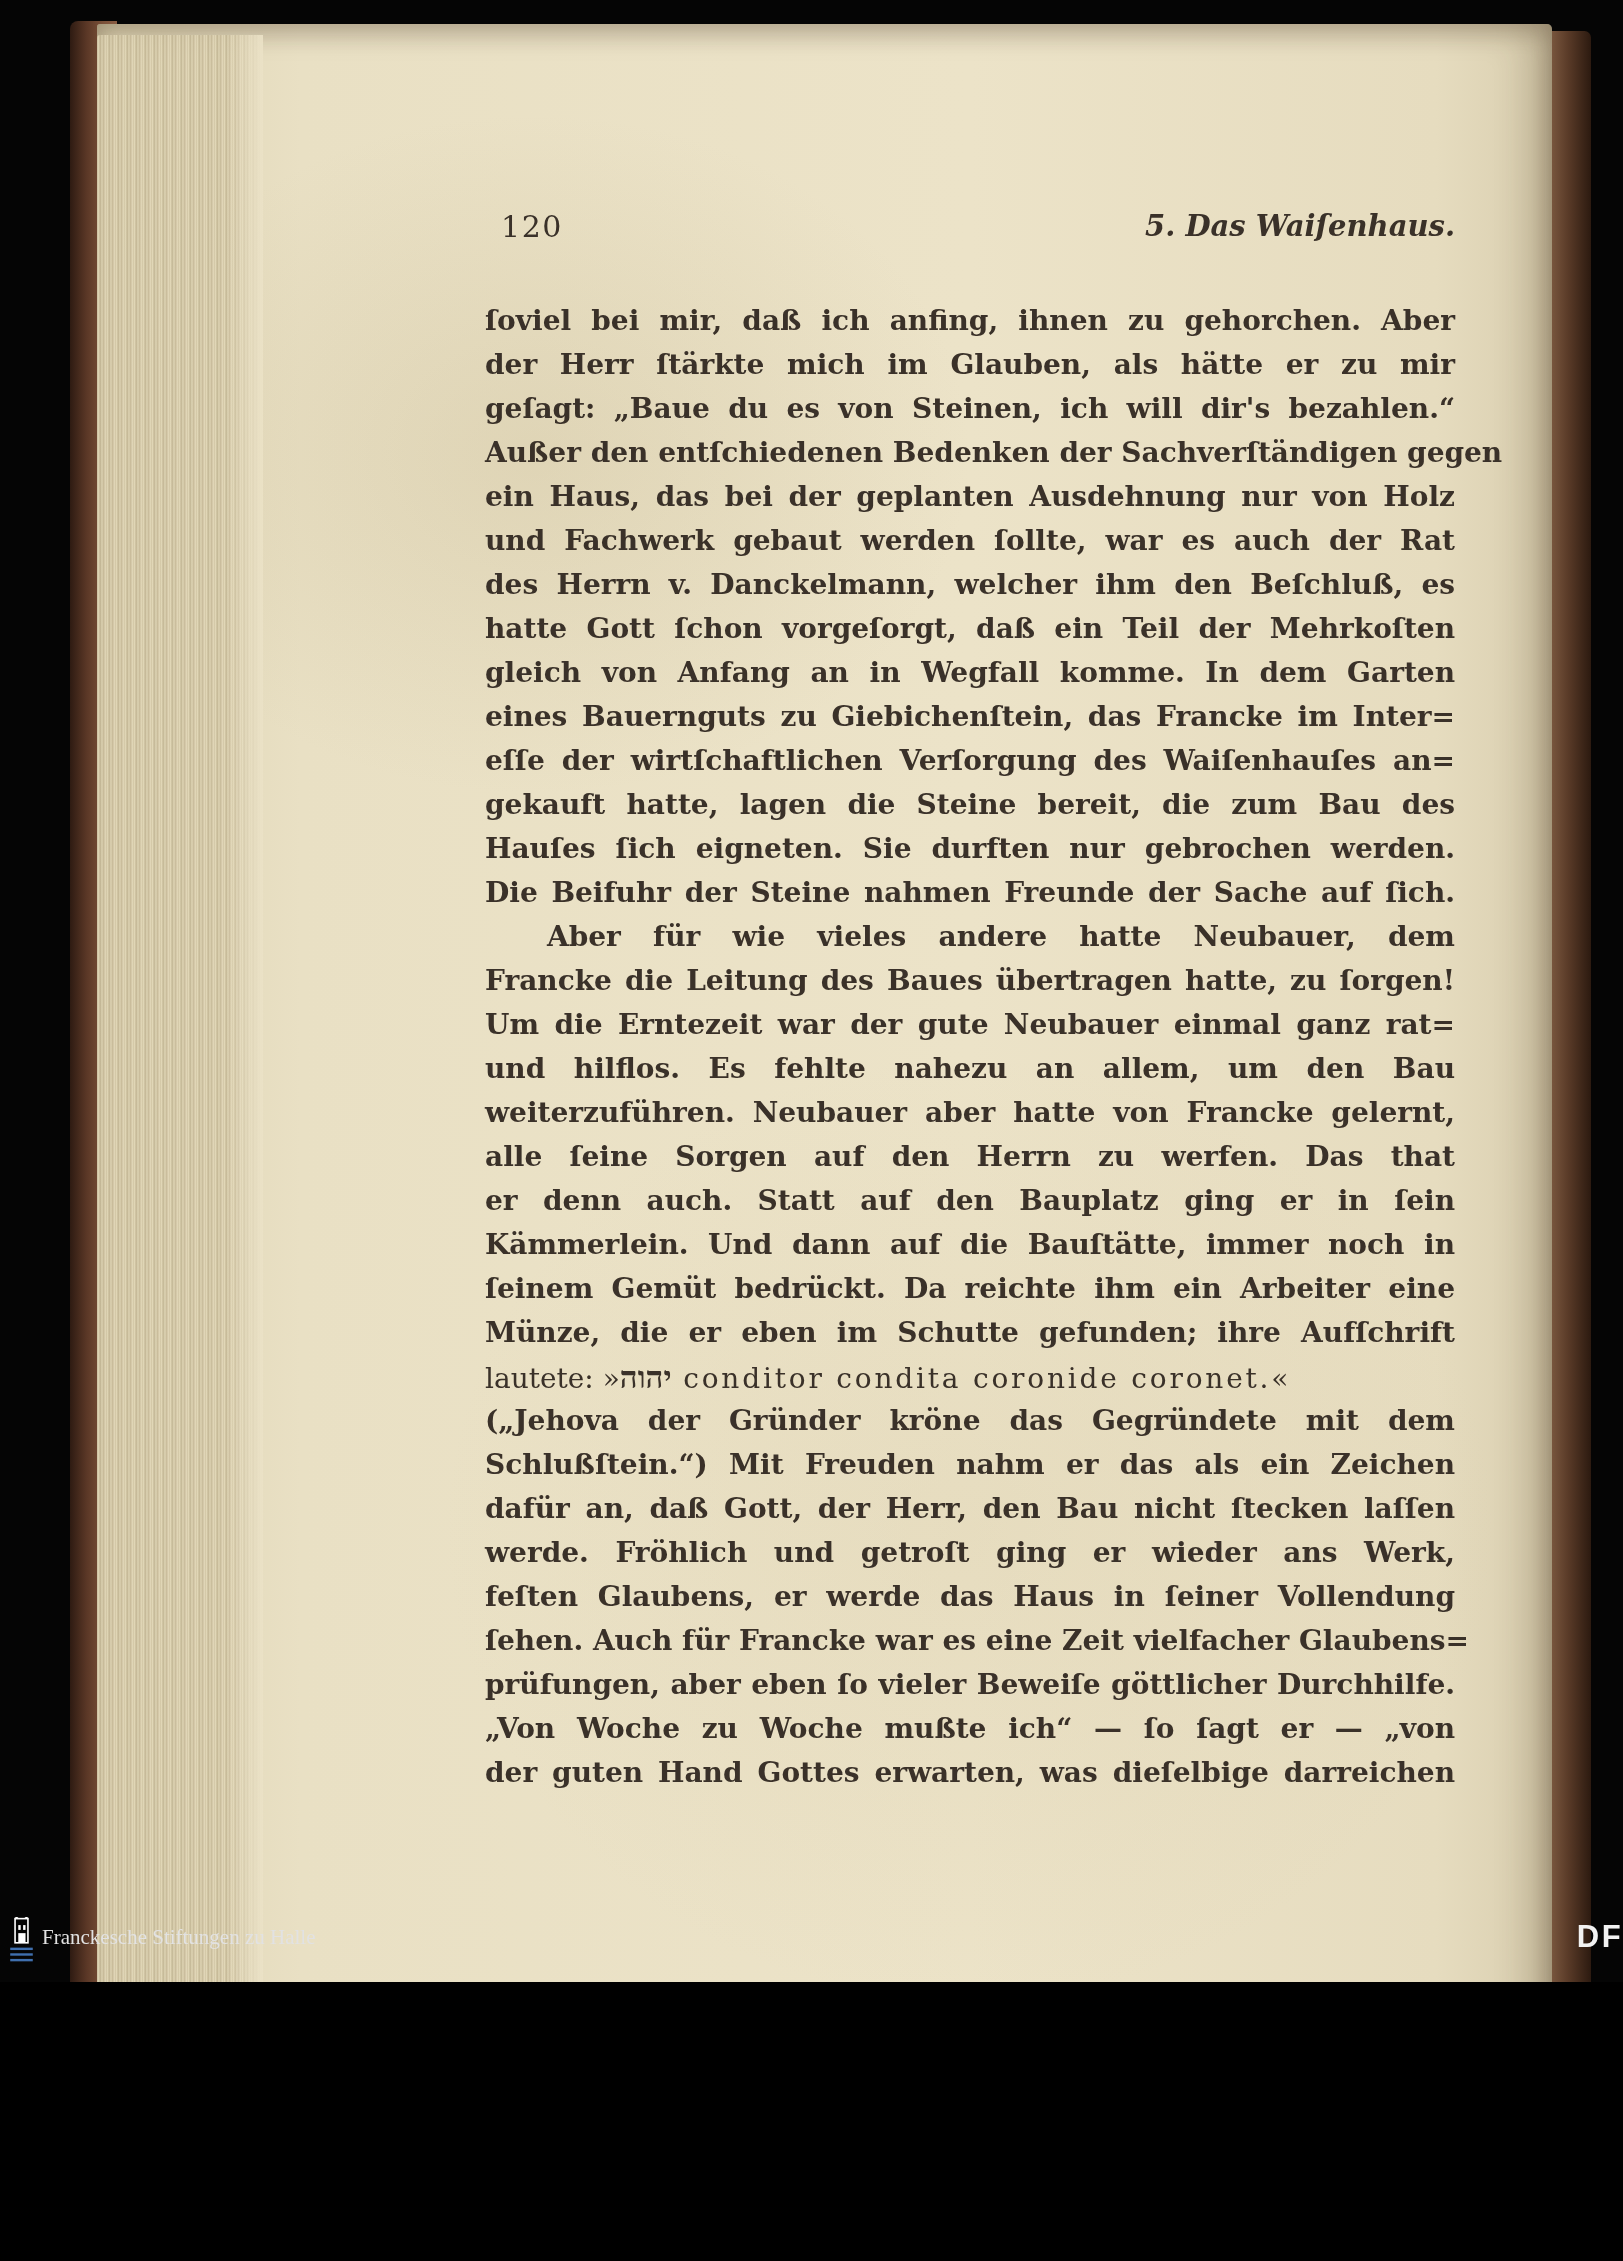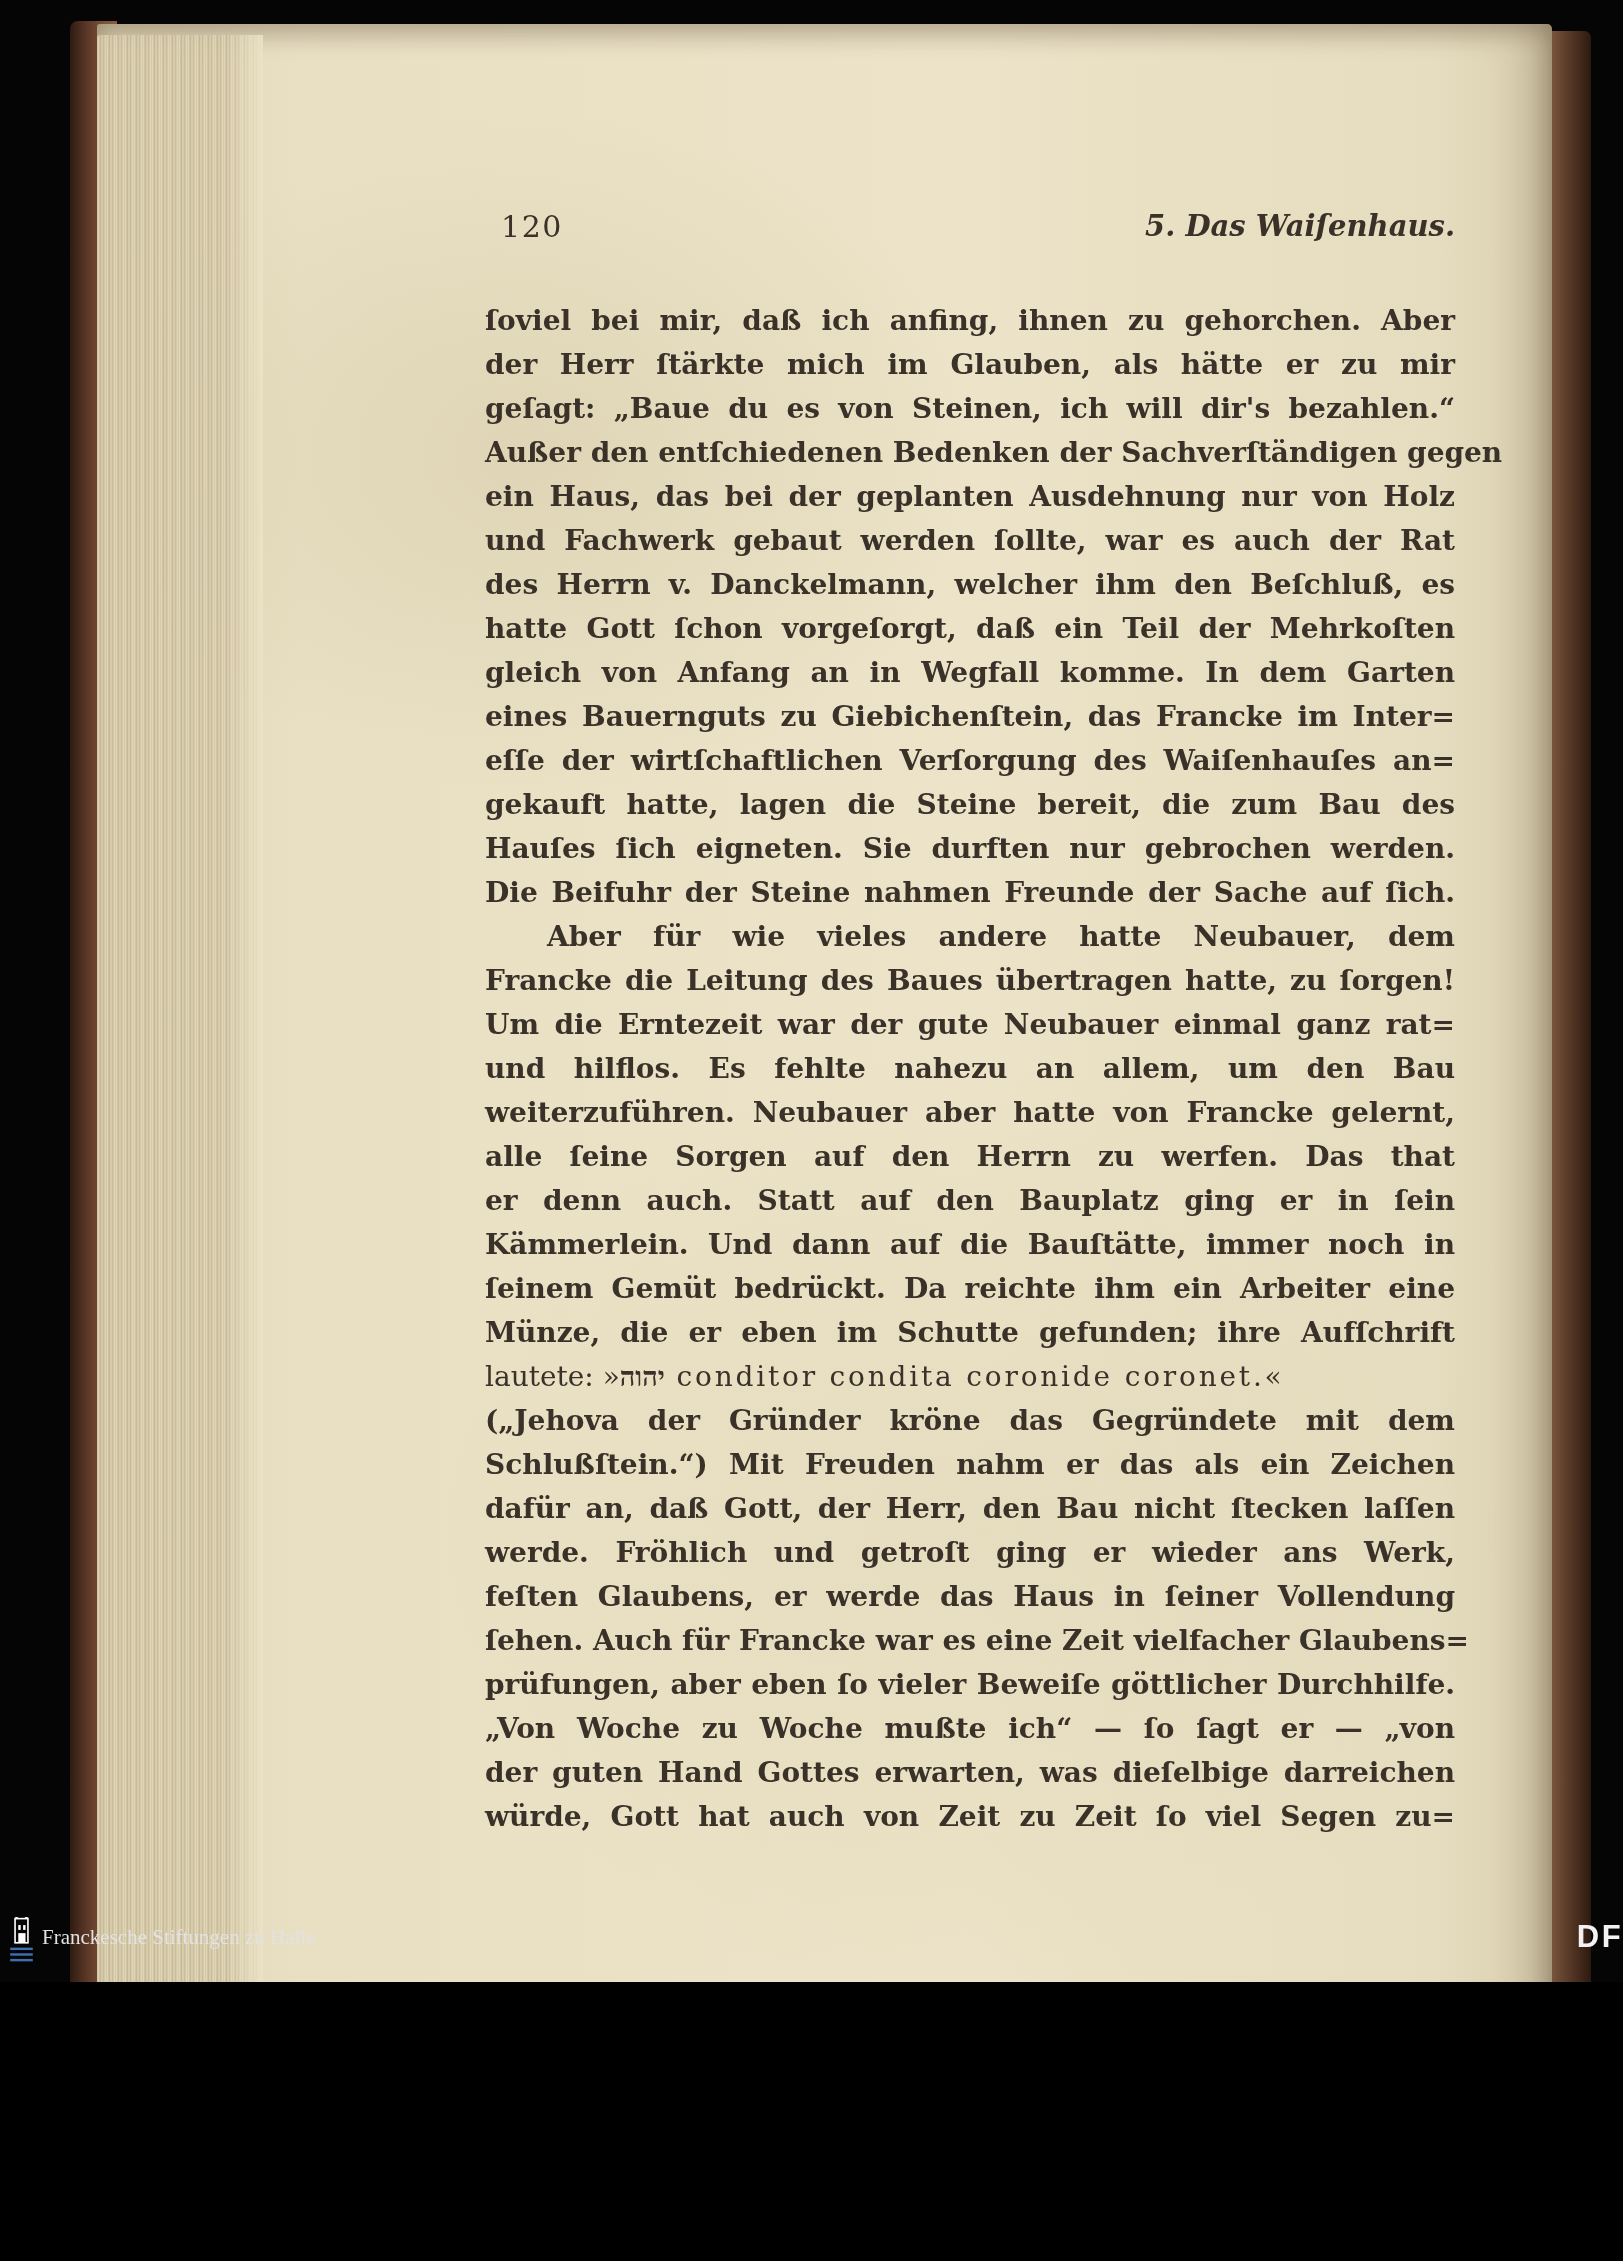--- a/index.html
+++ b/index.html
@@ -34,21 +34,21 @@
   .header-row{position:absolute;left:485px;top:209px;width:970px;height:42px;color:#3a3129;}
   .page-number{position:absolute;left:16px;top:0;font-size:30px;font-weight:400;letter-spacing:1.6px;}
   .page-header{position:absolute;left:0;top:0;width:100%;text-align:right;font-size:29px;font-weight:700;font-style:italic;}
 
   .body-text{position:absolute;left:485px;top:299px;width:970px;color:#3a3129;}
   .line{height:44px;line-height:44px;font-size:28px;font-weight:700;
     text-align:justify;text-align-last:justify;white-space:nowrap;}
   .line.indent{padding-left:62px;}
   .line.no-justify{text-align:left;text-align-last:left;}
   .seg-fraktur{font-weight:400;}
-  .seg-hebrew{font-weight:700;font-size:27px;}
+  .seg-hebrew{font-weight:700;font-size:31px;}
   .seg-latin{font-weight:400;letter-spacing:2.8px;font-size:28px;}
 
   
   .footer{position:absolute;left:0;bottom:4px;width:100%;height:71px;padding-left:45px;}
   .footer-logo{position:absolute;left:6.5px;bottom:11.4px;width:29px;height:50px;}
   .footer-label{position:absolute;left:42px;bottom:28px;color:#e2e2e2;
     font-family:"Liberation Serif",serif;font-size:21px;}
   .dfg-logo{position:absolute;right:19.5px;bottom:23px;color:#f2f2f2;
     font-family:"Liberation Sans",sans-serif;font-size:31px;font-weight:700;letter-spacing:2.4px;}
 </style>
@@ -97,21 +97,20 @@
       <div class="line no-justify"><span class="seg-fraktur">lautete: »</span><span class="seg-hebrew">יהוה</span><span class="seg-latin"> conditor condita coronide coronet.</span><span class="seg-fraktur">«</span></div>
       <div class="line">(„Jehova der Gründer kröne das Gegründete mit dem</div>
       <div class="line">Schlußſtein.“)  Mit Freuden nahm er das als ein Zeichen</div>
       <div class="line">dafür an, daß Gott, der Herr, den Bau nicht ſtecken laſſen</div>
       <div class="line">werde.  Fröhlich und getroſt ging er wieder ans Werk,</div>
       <div class="line">feſten Glaubens, er werde das Haus in ſeiner Vollendung</div>
       <div class="line">ſehen. Auch für Francke war es eine Zeit vielfacher Glaubens=</div>
       <div class="line">prüfungen, aber eben ſo vieler Beweiſe göttlicher Durchhilfe.</div>
       <div class="line">„Von Woche zu Woche mußte ich“ — ſo ſagt er — „von</div>
       <div class="line">der guten Hand Gottes erwarten, was dieſelbige darreichen</div>
-      <div class="line">würde, Gott hat auch von Zeit zu Zeit ſo viel Segen zu=</div>
     </div>
 
   <div class="footer">
     <svg class="footer-logo" viewBox="0 0 36 62" xmlns="http://www.w3.org/2000/svg">
       <rect x="10" y="2" width="16" height="30" fill="none" stroke="#ffffff" stroke-width="2"></rect>
       <path d="M10 2 L18 -4 L26 2" fill="none" stroke="#ffffff" stroke-width="2"></path>
       <rect x="14" y="10" width="3" height="6" fill="#ffffff"></rect>
       <rect x="20" y="10" width="3" height="6" fill="#ffffff"></rect>
       <rect x="14" y="20" width="9" height="12" fill="#ffffff"></rect>
       <rect x="4" y="38" width="28" height="3" fill="#3f6fae"></rect>

